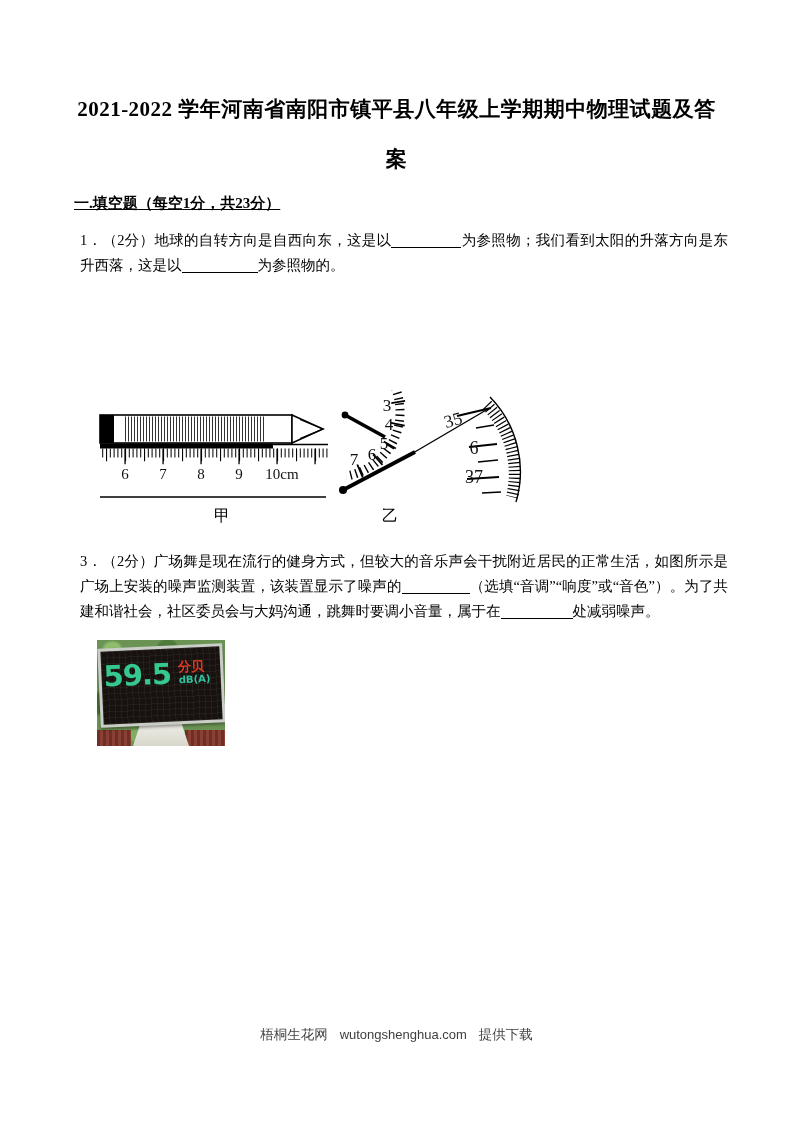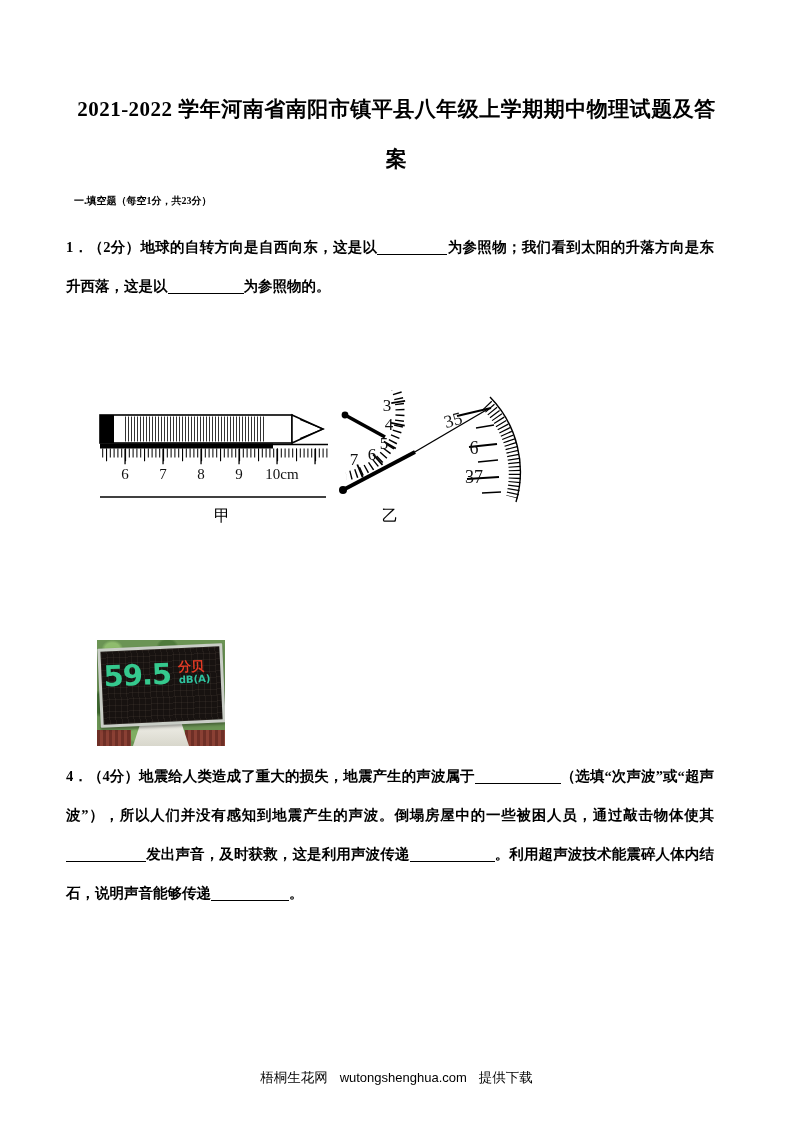--- a/index.html
+++ b/index.html
@@ -1,27 +1,27 @@
 <!DOCTYPE html>
 <html><head>
 <meta charset="utf-8">
 <style>
   html,body{margin:0;padding:0;background:#ffffff;}
   .page{position:relative;width:793px;height:1122px;background:#fff;overflow:hidden;
         font-family:"Liberation Serif","DejaVu Serif",serif;color:#000;}
   .title{position:absolute;top:84px;left:0;width:793px;text-align:center;
          font-size:21px;font-weight:700;line-height:50px;margin:0;letter-spacing:.5px;}
-  .section{position:absolute;top:194px;left:74px;font-size:10px;font-weight:700;}
-  .q{position:absolute;left:66px;width:648px;margin:0;font-size:14.5px;line-height:39px;
-     text-align:justify;text-justify:inter-ideograph;font-weight:bold;}
+  .section{position:absolute;top:194px;left:74px;font-size:15px;font-weight:700;text-decoration:underline;}
+  .q{position:absolute;left:80px;width:648px;margin:0;font-size:14.5px;line-height:25px;
+     text-align:justify;text-justify:inter-ideograph;}
   .blank{display:inline-block;border-bottom:1.3px solid #000;height:13px;vertical-align:-3px;}
   .figure-svg{position:absolute;}
   .fig-label{position:absolute;top:506px;font-size:16px;width:30px;text-align:center;}
-  .footer{position:absolute;top:1069px;left:0;width:793px;text-align:center;
-          font-size:13.5px;color:#000000;}
+  .footer{position:absolute;top:1026px;left:0;width:793px;text-align:center;
+          font-size:13.5px;color:#404040;}
   .footer-url{font-family:"Liberation Sans","DejaVu Sans",sans-serif;margin:0 12px;font-size:13px;}
   
   .photo{position:absolute;left:97px;top:640px;width:128px;height:106px;overflow:hidden;background:#6b9454;}
   .foliage{position:absolute;inset:0;background:
     radial-gradient(18px 14px at 12% 8%, #8fbc6d 0 40%, transparent 60%),
     radial-gradient(22px 16px at 85% 12%, #a9cf8a 0 40%, transparent 60%),
     radial-gradient(16px 12px at 55% 6%, #4e7a3c 0 50%, transparent 70%),
     radial-gradient(20px 18px at 95% 55%, #55833f 0 50%, transparent 70%),
     radial-gradient(24px 20px at 5% 60%, #3f6a30 0 50%, transparent 70%),
     radial-gradient(26px 22px at 50% 95%, #587f41 0 50%, transparent 70%),
@@ -111,32 +111,32 @@
       <line x1="147" y1="103" x2="166" y2="102" stroke="#000" stroke-width="1.4"></line>
       <text x="118" y="36" font-size="18" text-anchor="middle" transform="rotate(-16 118 30)">35</text>
       <text x="139" y="64" font-size="18" text-anchor="middle">6</text>
       <text x="139" y="93" font-size="18" text-anchor="middle">37</text>
     </g>
   </svg>
 
   <div class="fig-label" style="left:207px">甲</div>
   <div class="fig-label" style="left:375px">乙</div>
 
+  <p class="q" style="top:549px">3．（2分）广场舞是现在流行的健身方式，但较大的音乐声会干扰附近居民的正常生活，如图所示是广场上安装的噪声监测装置，该装置显示了噪声的<span class="blank" style="width: 68px;"></span>（选填“音调”“响度”或“音色”）。为了共建和谐社会，社区委员会与大妈沟通，跳舞时要调小音量，属于在<span class="blank" style="width: 72px;"></span>处减弱噪声。</p>
 
   <div class="photo">
     <div class="foliage"></div>
     <div class="fence fence-l"></div>
     <div class="fence fence-r"></div>
     <div class="pole"></div>
     <div class="board">
       <span class="val" style="color: rgb(53, 201, 142);">59.5</span>
       <span class="unit-cn" style="color: rgb(226, 59, 37);">分贝</span>
       <span class="unit-en" style="color: rgb(47, 196, 160);">dB(A)</span>
     </div>
   </div>
 
-  <p class="q" style="top:757px">4．（4分）地震给人类造成了重大的损失，地震产生的声波属于<span class="blank" style="width: 86px;"></span>（选填“次声波”或“超声波”），所以人们并没有感知到地震产生的声波。倒塌房屋中的一些被困人员，通过敲击物体使其<span class="blank" style="width: 80px;"></span>发出声音，及时获救，这是利用声波传递<span class="blank" style="width: 85px;"></span>。利用超声波技术能震碎人体内结石，说明声音能够传递<span class="blank" style="width: 78px;"></span>。</p>
 
   <div class="footer">
     <span>梧桐生花网</span><span class="footer-url">wutongshenghua.com</span><span>提供下载</span>
   </div>
 
 </div>
 
 </body></html>

